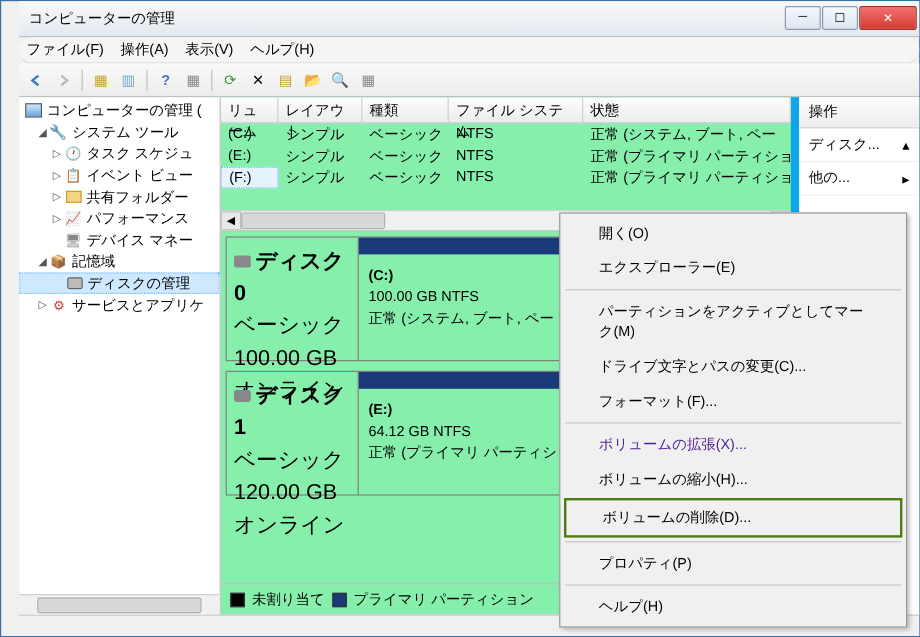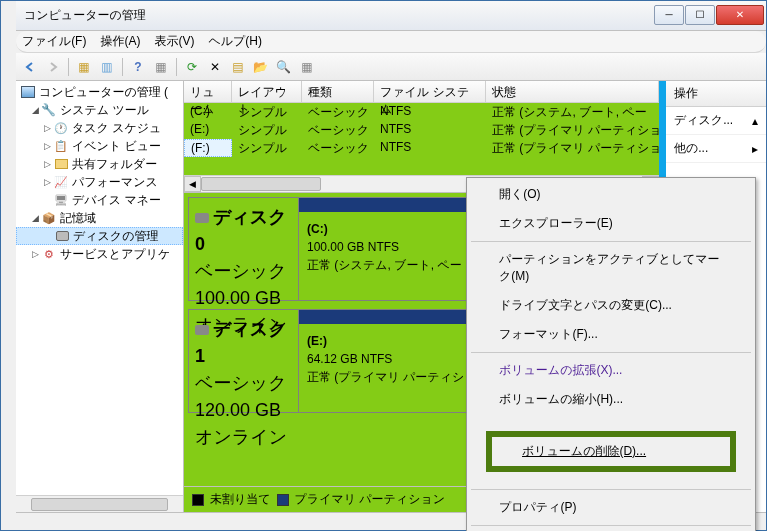--- a/index.html
+++ b/index.html
@@ -13,21 +13,21 @@
   .winbtn { width: 30px; height: 20px; margin-left: 1px; border: 1px solid #8a9bb3; background: linear-gradient(to bottom, #f5f8fc, #dde6f2); display: flex; align-items: center; justify-content: center; font-size: 10px; border-radius: 2px; }
   .winbtn.close { width: 48px; background: linear-gradient(to bottom, #f07070, #d43c2e); color: #fff; border-color: #a03020; }
   
   .menubar { height: 22px; background: #f5f5f5; display: flex; align-items: center; padding: 0 6px; border-bottom: 1px solid #d6d6d6; font-size: 12px; border-radius: 11px; }
   .menubar span { margin-right: 14px; }
   
   .toolbar { height: 28px; background: linear-gradient(to bottom, #fafafa, #ececec); display: flex; align-items: center; padding: 0 4px; border-bottom: 1px solid #c0c0c0; gap: 3px; }
   .tbtn { width: 20px; height: 20px; display: flex; align-items: center; justify-content: center; }
   .tsep { width: 1px; height: 18px; background: #c0c0c0; margin: 0 2px; }
   
-  .content { display: flex; height: calc(100% - 98px); background: #84cc16; }
+  .content { display: flex; height: calc(100% - 98px); background: #86efac; }
   
   .tree { width: 168px; border-right: 1px solid #c0c0c0; overflow: hidden; background: #fff; font-size: 12px; position: relative; }
   .tree-inner { padding: 2px 0; }
   .tree-row { display: flex; align-items: center; height: 18px; padding-left: 4px; white-space: nowrap; }
   .tree-row .toggle { width: 11px; text-align: center; color: #555; font-size: 9px; cursor: pointer; }
   .tree-row .indent { display: inline-block; }
   .tree-row .ticon { width: 16px; height: 16px; margin-right: 3px; display: flex; align-items: center; justify-content: center; }
   .tree-row.selected { background: #cde8ff; border: 1px dotted #7abaff; }
   .tree-hscroll { position: absolute; bottom: 0; left: 0; right: 0; height: 17px; background: #f0f0f0; border-top: 1px solid #d0d0d0; display: flex; align-items: center; }
   .tree-hscroll .thumb { flex: 1; height: 13px; margin: 0 15px; background: #d8d8d8; border: 1px solid #b0b0b0; border-radius: 2px; }
@@ -60,21 +60,21 @@
   .actions { width: 100px; background: #fff; overflow: hidden; }
   .actions .ahdr { background: linear-gradient(to bottom, #fdfdfd, #ececec); border-bottom: 1px solid #d0d0d0; padding: 4px 8px; font-size: 12px; }
   .actions .arow { padding: 5px 8px; font-size: 12px; display: flex; align-items: center; justify-content: space-between; border-bottom: 1px solid #f0f0f0; }
   
   .statusbar { height: 18px; background: #f0f0f0; border-top: 1px solid #c0c0c0; }
   
   .ctxmenu { position: absolute; left: 465px; top: 176px; width: 290px; background: #f0f0f0; border: 1px solid #979797; box-shadow: 2px 2px 4px rgba(0,0,0,0.3); font-size: 12px; padding: 2px; z-index: 100; }
   .ctxmenu .mitem { padding: 6px 24px 6px 30px; }
   .ctxmenu .mitem.disabled { color: #4c1d95; }
   .ctxmenu .msep { height: 1px; background: #c8c8c8; margin: 3px 2px; }
-  .ctxmenu .hl { border: 6px solid #4d7c0f; margin: 17px; text-decoration: underline; }
+  .ctxmenu .hl { border: 2px solid #4d7c0f; margin: 1px; }
   
   .i-comp { width:14px; height:12px; background: linear-gradient(#cfe8ff,#6aa5d8); border:1px solid #456; }
   .i-tool { color:#5a7; font-size:12px; }
   .i-sched { color:#c86; font-size:11px; }
   .i-event { color:#a64; font-size:11px; }
   .i-folder { width:13px; height:10px; background:#f5d680; border:1px solid #c9a030; }
   .i-perf { color:#393; font-size:11px; }
   .i-dev { color:#888; font-size:11px; }
   .i-storage { color:#666; font-size:11px; }
   .i-disk { width:13px; height:10px; background:#bbb; border:1px solid #666; border-radius:2px; }

